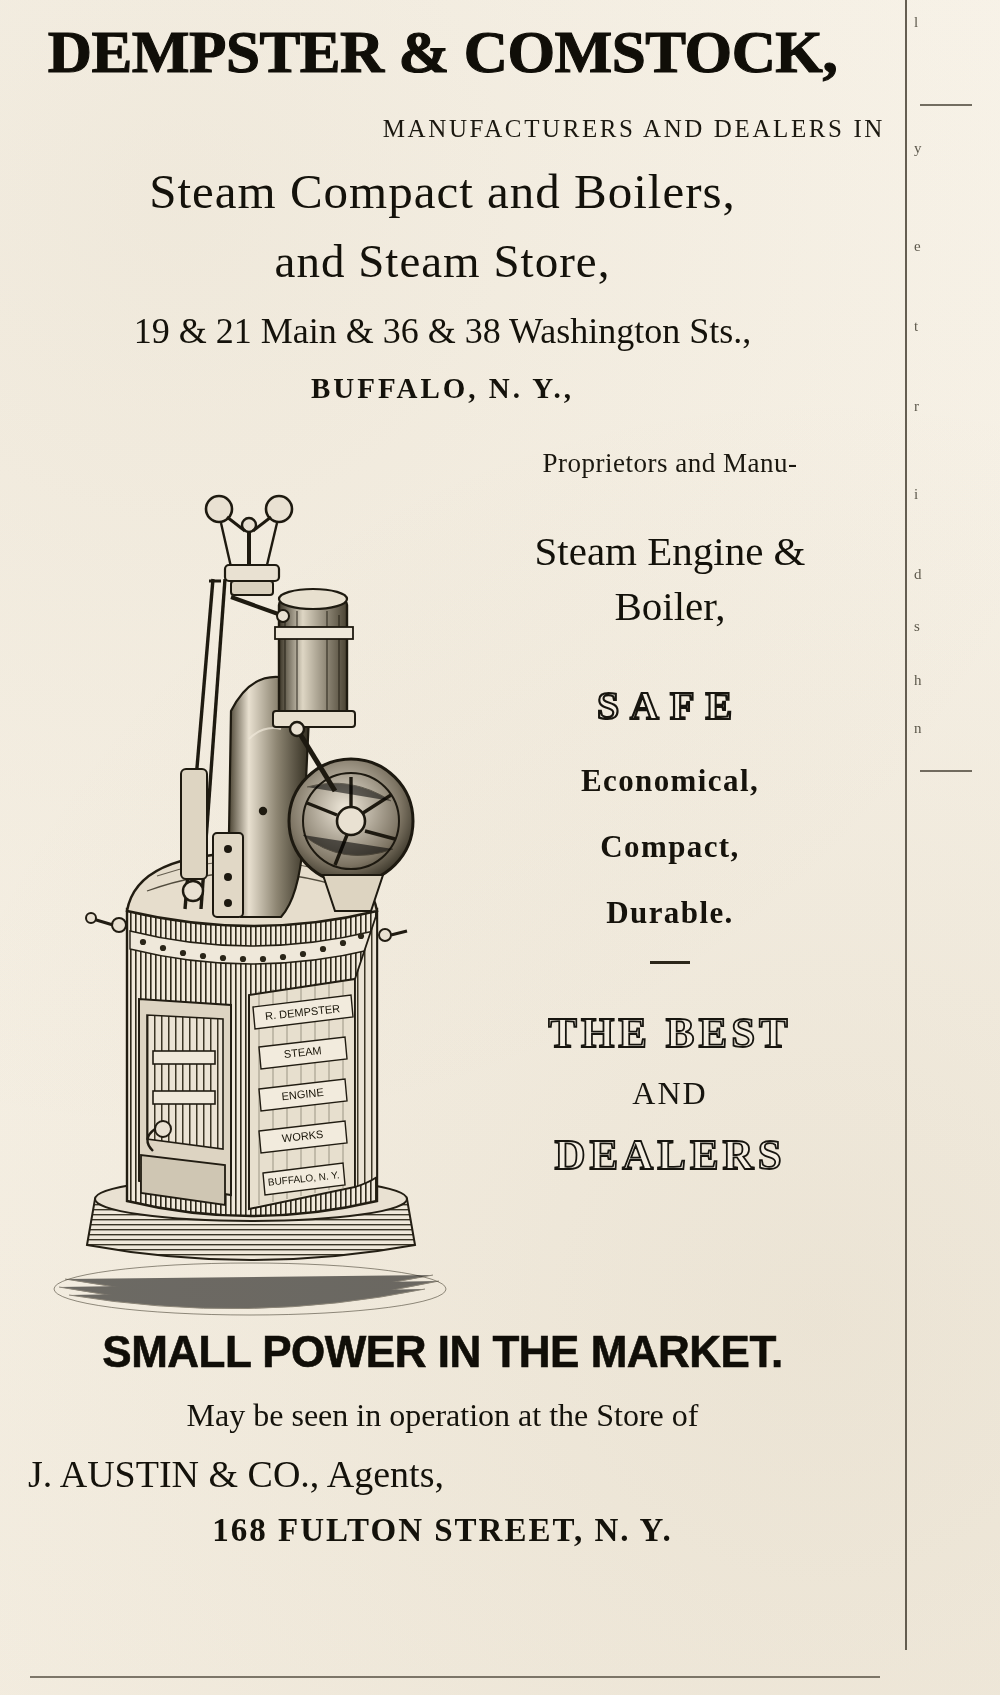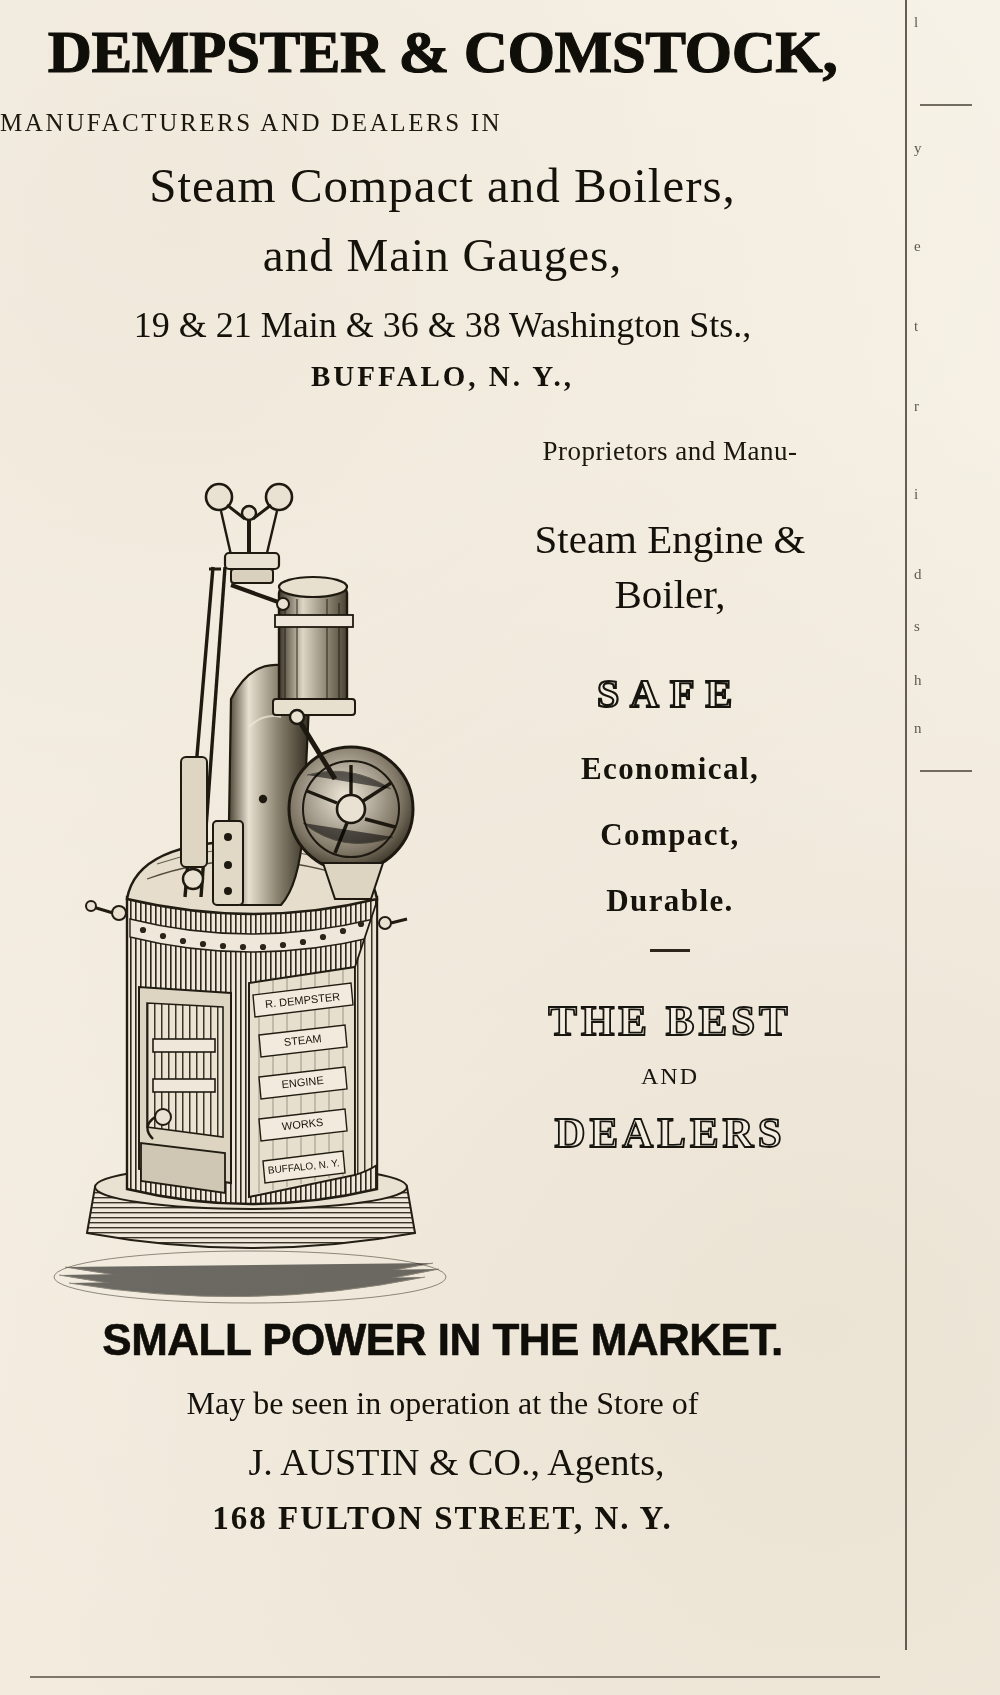--- a/index.html
+++ b/index.html
@@ -77,24 +77,24 @@
     font-family: "Liberation Serif", serif;
     font-weight: bold;
     font-size: 60px;
     letter-spacing: -0.5px;
     text-align: center;
     color: #100e08;
     -webkit-text-stroke: 1.1px #100e08;
     transform: scaleX(1.02);
   }
   .subtitle {
-    margin-top: 22px;
+    margin-top: 28px;
     font-size: 25px;
     letter-spacing: 2.6px;
-    text-align: left;
+    text-align: right;
     color: #1b1810;
     font-family: "Liberation Serif", serif;
   }
   .big1 {
     margin-top: 20px;
     font-size: 49px;
     text-align: center;
     letter-spacing: 1px;
     color: #14120b;
   }
@@ -105,21 +105,21 @@
     letter-spacing: 1px;
     color: #14120b;
   }
   .addr {
     margin-top: 22px;
     font-size: 36px;
     text-align: center;
     color: #14120b;
   }
   .city {
-    margin-top: 14px;
+    margin-top: 20px;
     font-size: 29px;
     font-weight: bold;
     letter-spacing: 3px;
     text-align: center;
     color: #14120b;
   }
 
   
   .mid {
     position: relative;
@@ -192,21 +192,21 @@
     margin-top: 44px;
     font-size: 43px;
     font-weight: bold;
     letter-spacing: 4px;
     text-align: center;
     color: #f4eee2;
     -webkit-text-stroke: 1.8px #17150f;
   }
   .rc-and {
     margin-top: 18px;
-    font-size: 24px;
+    font-size: 32px;
     letter-spacing: 2px;
     text-align: center;
     color: #17150f;
   }
   .rc-cheap {
     margin-top: 18px;
     font-size: 43px;
     font-weight: bold;
     letter-spacing: 4px;
     text-align: center;
@@ -226,21 +226,20 @@
   }
   .seen {
     margin-top: 20px;
     font-size: 32px;
     text-align: center;
     color: #14120b;
   }
   .agent {
     margin-top: 18px;
     font-size: 38px;
-    text-align: center;
     color: #14120b;
     padding-left: 28px;
   }
   .street {
     margin-top: 16px;
     font-size: 33px;
     font-weight: bold;
     letter-spacing: 2px;
     text-align: center;
     color: #14120b;
@@ -261,21 +260,21 @@
 </head>
 <body>
 
 <div id="page">
 
   <div class="ad">
 
     <div class="title">DEMPSTER &amp; COMSTOCK,</div>
     <div class="subtitle">MANUFACTURERS AND DEALERS IN</div>
     <div class="big1">Steam Compact and Boilers,</div>
-    <div class="big2">and Main Gauges,</div>
+    <div class="big2">and Steam Store,</div>
     <div class="addr">19 &amp; 21 Main &amp; 36 &amp; 38 Washington Sts.,</div>
     <div class="city">BUFFALO, N. Y.,</div>
 
     <div class="mid">
 
       <div class="cut-wrap">
         <div class="cut">
           <svg width="420" height="880" viewBox="0 0 420 880" aria-hidden="true">
             <defs>
               <pattern id="vstripe" width="5" height="6" patternUnits="userSpaceOnUse">

